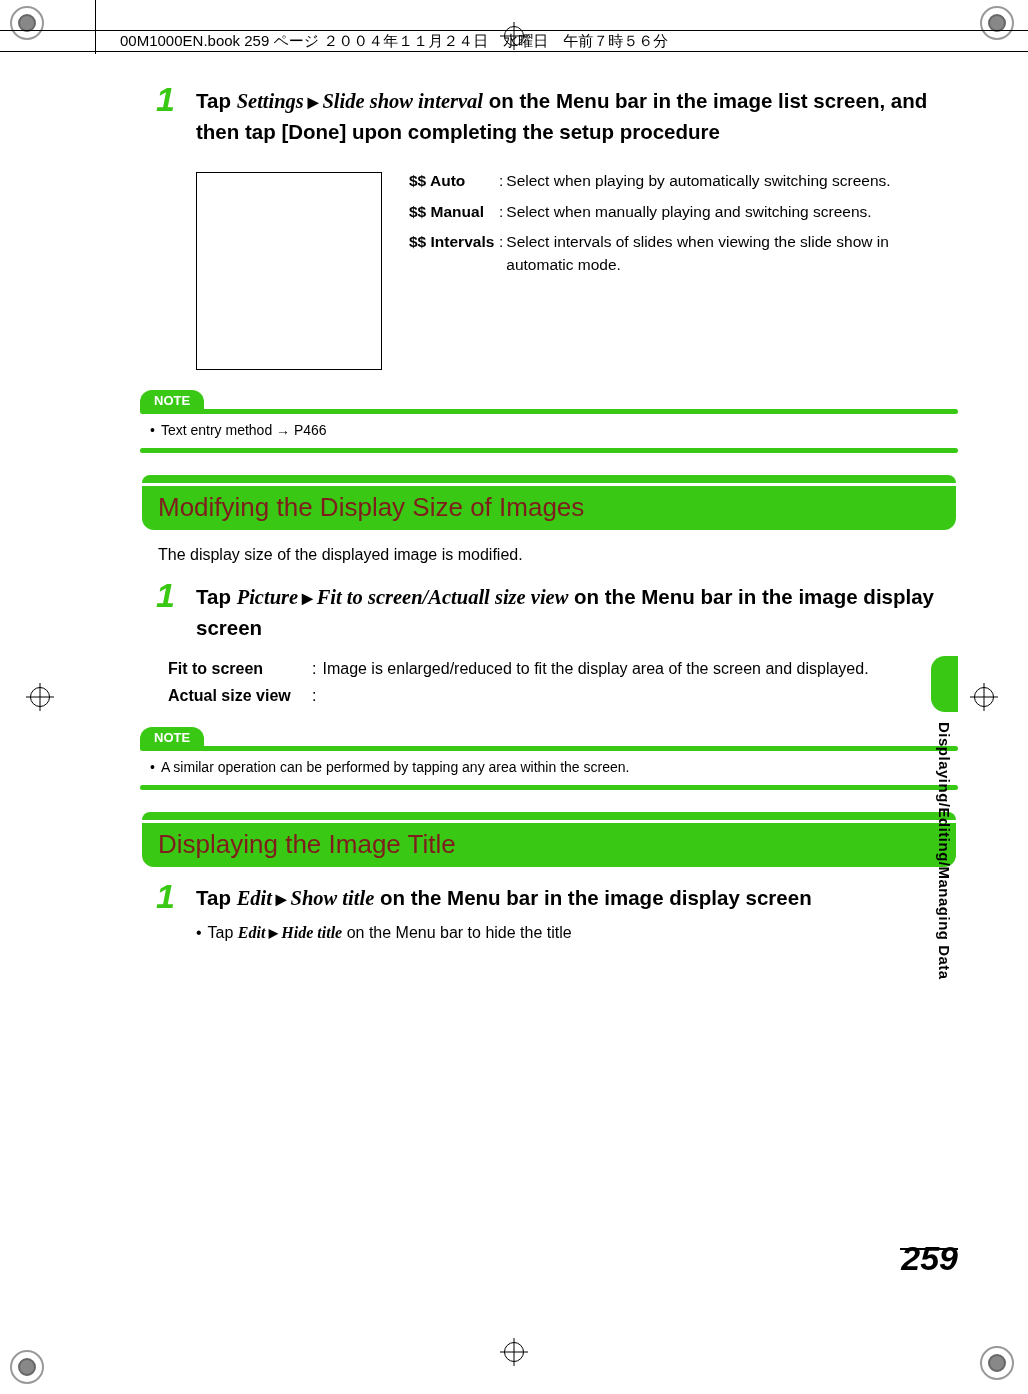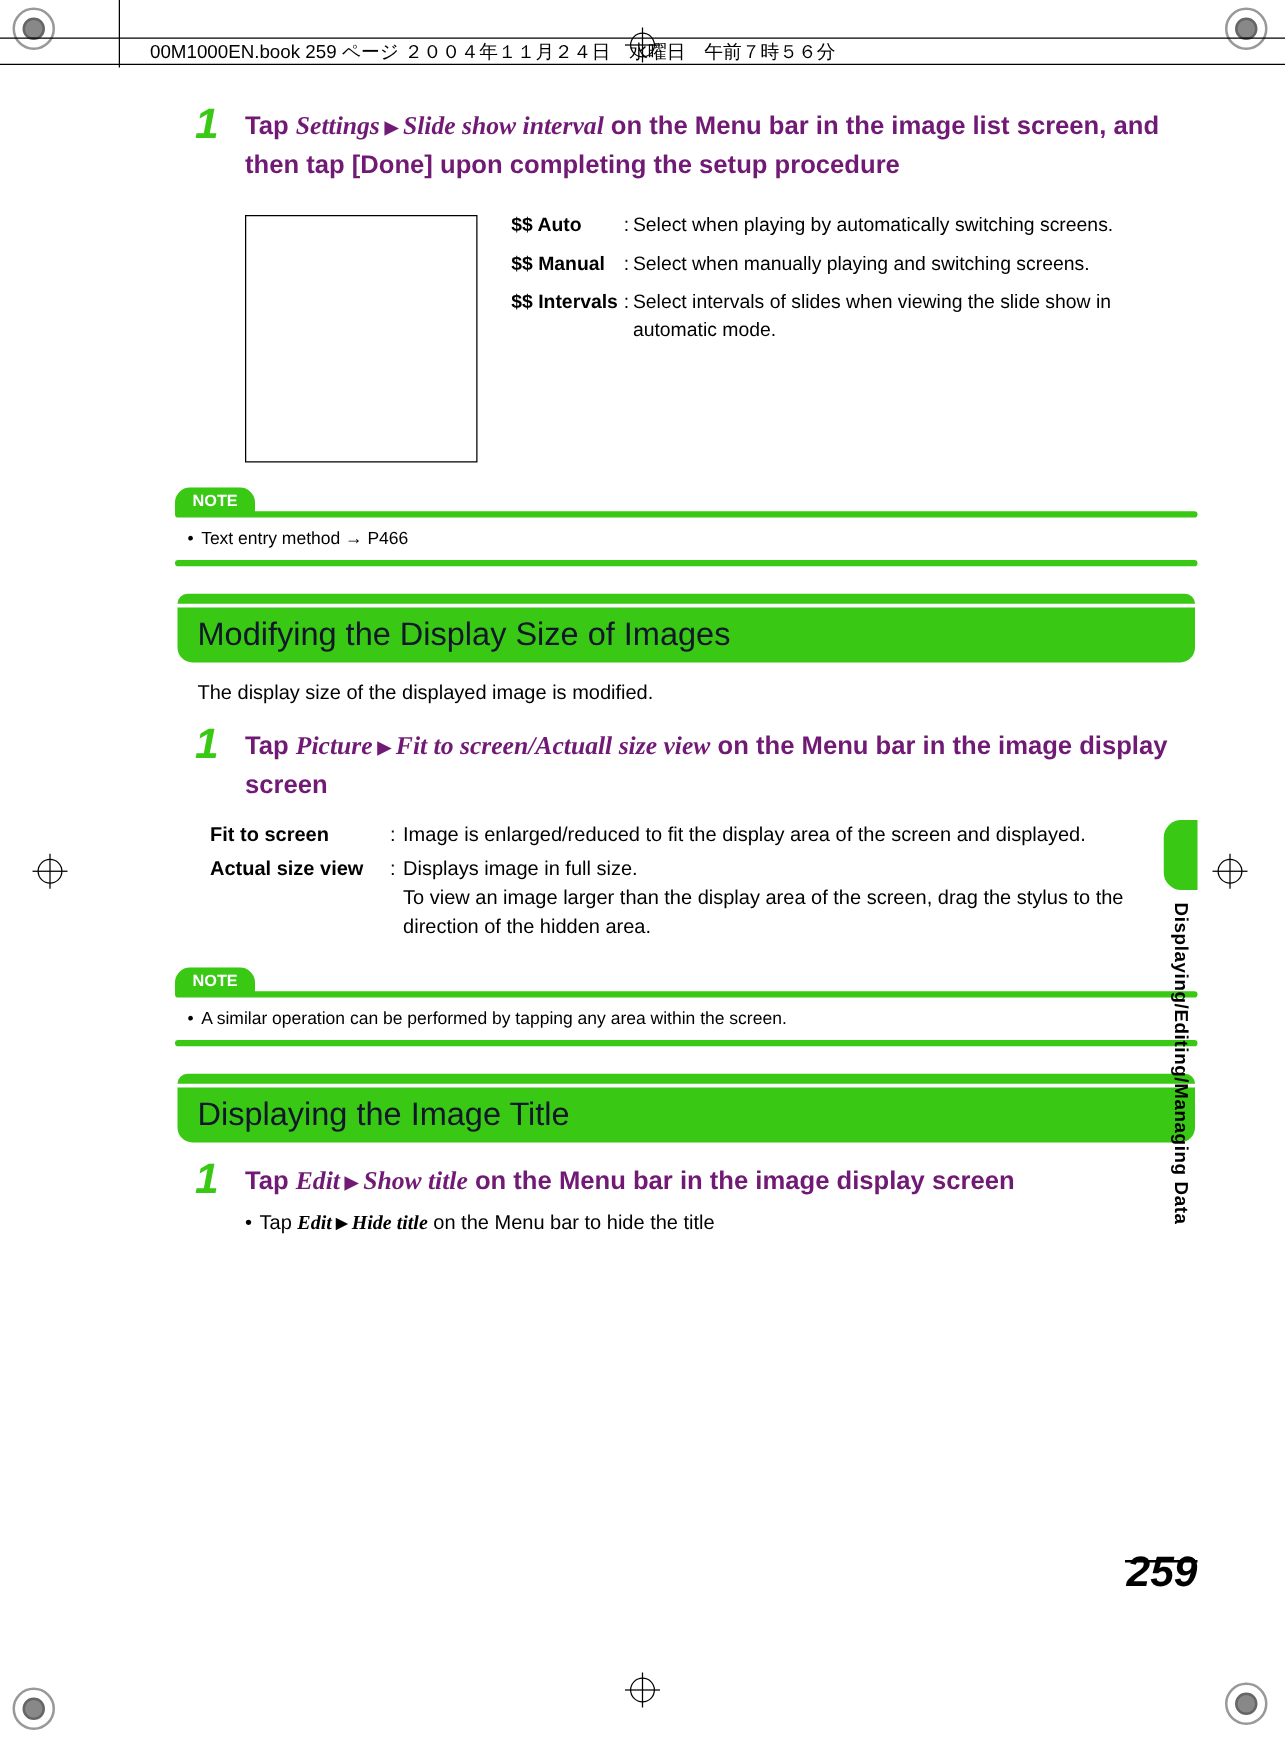--- a/index.html
+++ b/index.html
@@ -103,21 +103,21 @@
     font-weight: bold;
     font-style: italic;
     color: #39c813;
     font-family: Arial, sans-serif;
   }
   .step-text {
     margin-left: 56px;
     font-size: 20.5px;
     font-weight: bold;
     line-height: 1.45;
-    color: #701a75;
+    color: #000000;
   }
   .menu-path { font-style: italic; font-family: "Times New Roman", serif; font-weight: bold; }
   .tri { font-size: 14px; vertical-align: 1px; font-style: normal; font-family: Arial, sans-serif;}
 
   .option-row { display: flex; margin-top: 6px; gap: 13px; }
   .screenshot-placeholder {
     width: 186px;
     height: 198px;
     border: 1px solid #000;
     margin-left: 56px;
@@ -166,21 +166,21 @@
     height: 8px;
     background: #39c813;
     border-radius: 8px 8px 0 0;
     margin: 0 2px;
   }
   .section-title {
     background: #39c813;
     margin: 3px 2px 0 2px;
     padding: 6px 16px 7px 16px;
     border-radius: 0 0 12px 12px;
-    color: #0f172a;
+    color: #7f1d1d;
     font-size: 26px;
     font-weight: normal;
   }
   .section-title-notch {
     position: relative;
   }
 
   .body-text {
     font-size: 16px;
     margin: 0 0 18px 18px;
@@ -321,22 +321,20 @@
       </div>
       <div style="height:14px"></div>
       <div class="def-row">
         <div class="def-label">Fit to screen</div>
         <div class="def-colon">:</div>
         <div style="white-space:pre-line">Image is enlarged/reduced to fit the display area of the screen and displayed.</div>
       </div>
       <div class="def-row">
         <div class="def-label">Actual size view</div>
         <div class="def-colon">:</div>
-        <div style="white-space:pre-line">Displays image in full size.
-To view an image larger than the display area of the screen, drag the stylus to the direction of the hidden area.</div>
       </div>
     </div>
 
     <div class="note-wrap">
       <span class="note-badge">NOTE</span>
       <div class="note-bar"></div>
       <div class="note-body"><span class="bullet">•</span><span>A similar operation can be performed by tapping any area within the screen.</span></div>
       <div class="note-bar-bottom"></div>
     </div>
 

